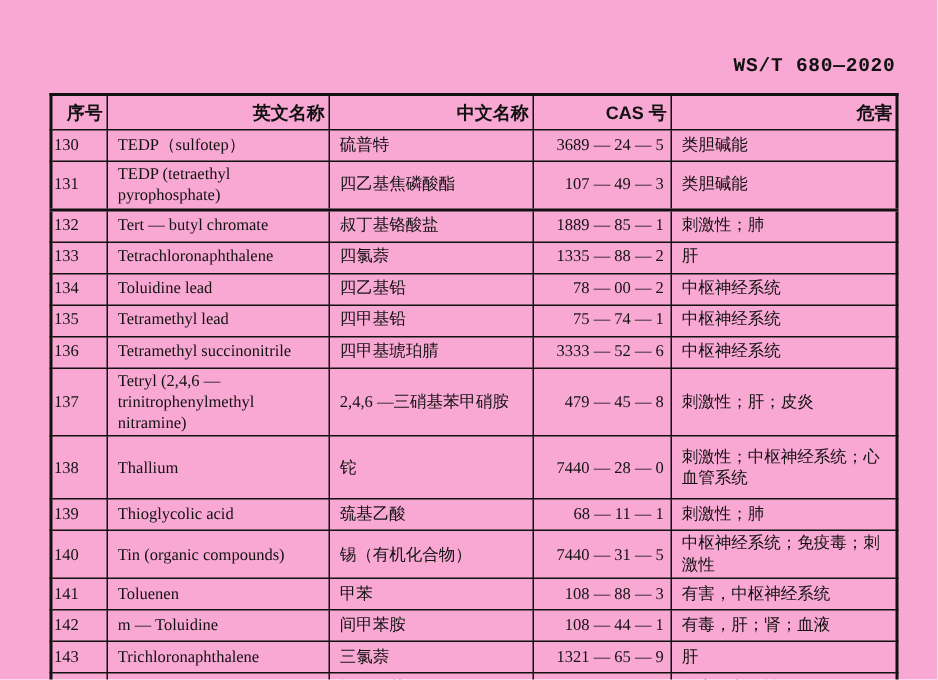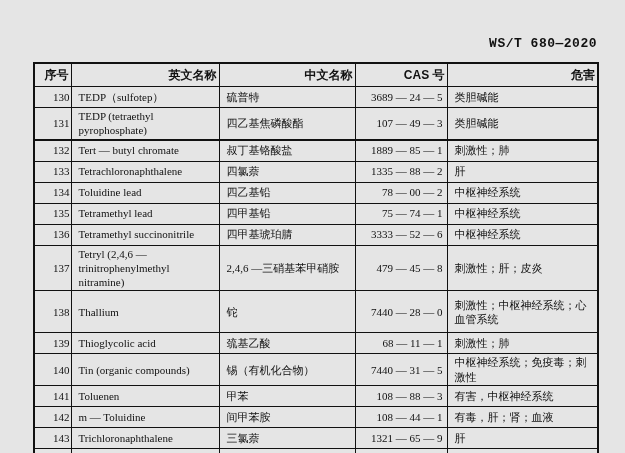--- a/index.html
+++ b/index.html
@@ -10,21 +10,21 @@
   body {
     width: 625px;
     height: 453px;
     position: relative;
     font-family: "Liberation Serif", serif;
     color: #111111;
   }
   .page {
     position: absolute;
     inset: 0;
-    background: #e5e5e5;
+    background: #f9a8d4;
   }
   .std-code {
     position: absolute;
     top: 36px;
     right: 28px;
     font-family: "Liberation Mono", monospace;
     font-weight: bold;
     font-size: 13px;
     letter-spacing: 0.5px;
     color: #111111;
@@ -56,21 +56,21 @@
   }
   tbody td {
     font-size: 11px;
     line-height: 1.3;
     padding: 1px 4px;
     height: 18px;
   }
   tbody tr.tall-1 td { height: 29px; }
   tbody tr.tall-2 td { height: 39px; }
   tbody tr.section-end td { border-bottom: 2px solid #111111; }
-  td.col-no  { text-align: right; padding: 1px 1px; }
+  td.col-no  { text-align: left; padding: 1px 1px; }
   td.col-en  { padding-left: 7px; }
   td.col-zh  { padding-left: 7px; }
   td.col-cas { padding-left: 8px; text-align: right; }
   td.col-hazard { padding-left: 7px; }
 </style>
 </head>
 <body>
 
 <div class="page">
 

